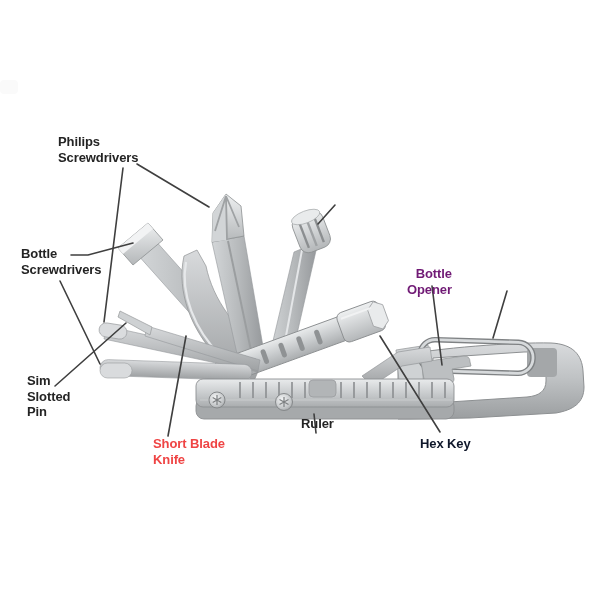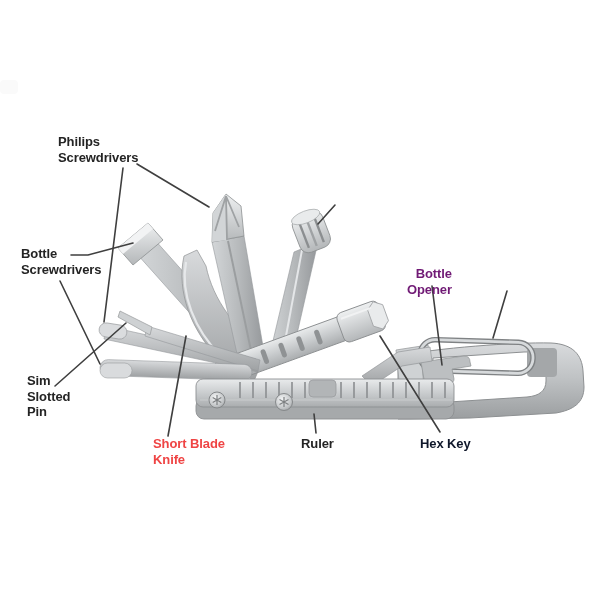--- a/index.html
+++ b/index.html
@@ -192,20 +192,20 @@
   </div>
   <div class="diagram-label" style="left: 27px; top: 373px; color: rgb(36, 36, 36);">
     <span>Sim</span>
     <span>Slotted</span>
     <span>Pin</span>
   </div>
   <div class="diagram-label" style="left: 153px; top: 436px; color: #ef4444;">
     <span>Short Blade</span>
     <span>Knife</span>
   </div>
-  <div class="diagram-label" style="left: 301px; top: 436px; color: rgb(36, 36, 36);">
+  <div class="diagram-label" style="left: 301px; top: 416px; color: rgb(36, 36, 36);">
     <span>Ruler</span>
   </div>
   <div class="diagram-label" style="left: 420px; top: 436px; color: #0f172a;">
     <span>Hex Key</span>
   </div>
 
 </div>
 
 </body></html>

